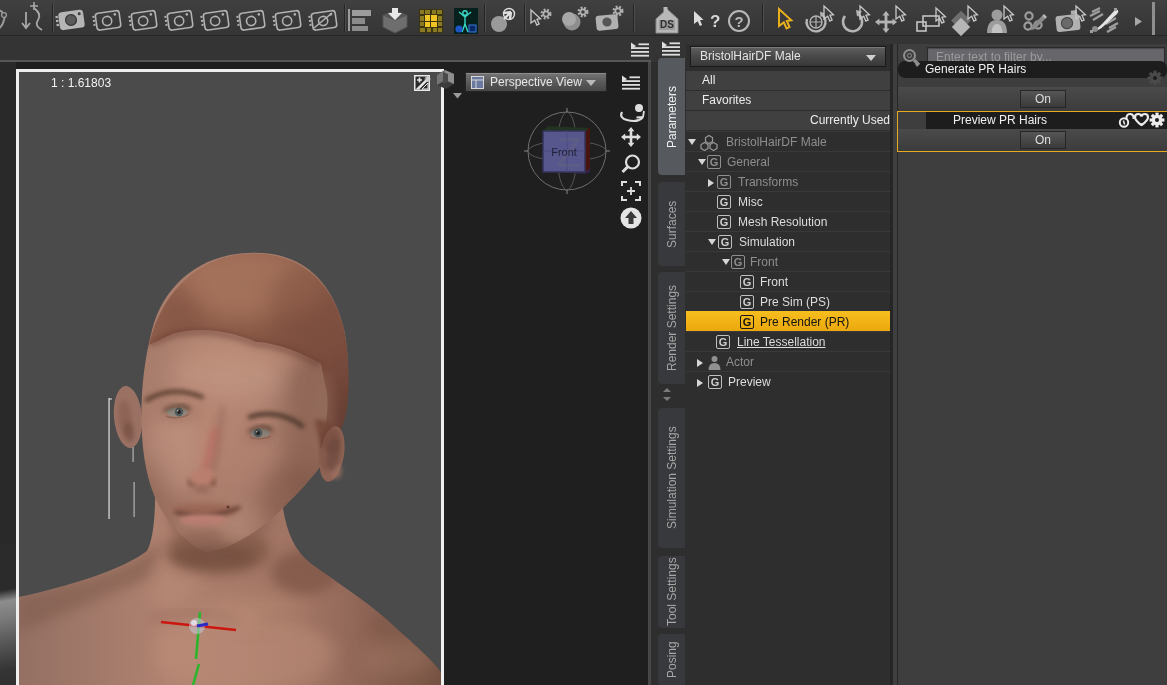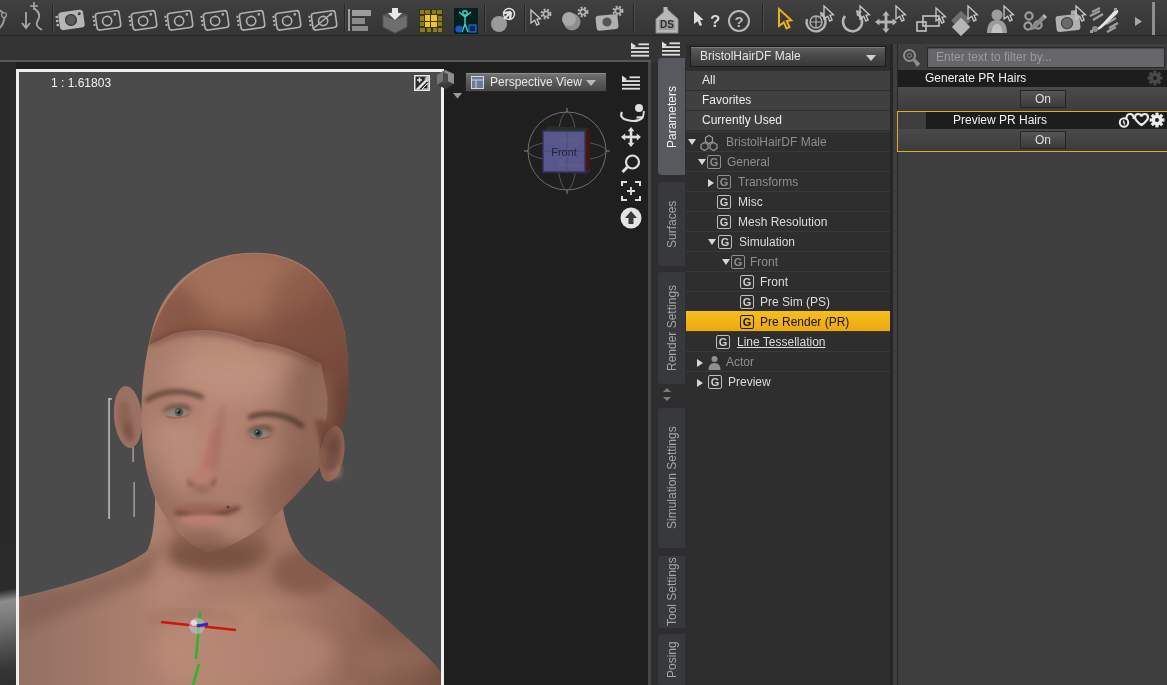--- a/index.html
+++ b/index.html
@@ -532,21 +532,21 @@
       <span>Tool Settings</span>
     </div>
   <div class="vtab off" style="top:634px; height:51px;">
       <span>Posing</span>
     </div>
 
   <div class="abs" id="tree"></div>
   <div class="abs" id="combo">BristolHairDF Male<span class="arr"></span></div>
   <div class="lrow" style="top:71px;">All</div>
   <div class="lrow" style="top:91px;">Favorites</div>
-  <div class="lrow" style="top:111px;">Currently Used</div>
+  <div class="lrow" style="top:111px;text-align:right;">Currently Used</div>
   <div class="trow" style="top:131px;">
       <span class="garrow gdown" style="left:2px;"></span>
     <svg style="position:absolute;left:13px;top:2px;" width="20" height="17" viewBox="0 0 20 17">
       <g fill="none" stroke="#9a9a9a" stroke-width="1.2">
         <path d="M10 1.5 L13.5 3.5 L13.5 7.5 L10 9.5 L6.5 7.5 L6.5 3.5 Z"></path>
         <path d="M5.5 8.5 L9 10.5 L9 14.5 L5.5 16.5 L2 14.5 L2 10.5 Z"></path>
         <path d="M14.5 8.5 L18 10.5 L18 14.5 L14.5 16.5 L11 14.5 L11 10.5 Z"></path>
       </g>
       </svg>
     <span class="txt gray" style="left:40px;">BristolHairDF Male</span>
@@ -606,21 +606,21 @@
   <div class="trow" style="top:371px;">
       <span class="garrow gright" style="left:11px;"></span>
     <span class="gicon" style="left:22px;">G</span>
     <span class="txt white" style="left:42px;">Preview</span>
     </div>
 
   <div class="abs" id="split"></div>
   <div class="abs" id="props"></div>
   <div class="abs" id="filter">Enter text to filter by...</div>
   <div class="abs" id="filtericon"></div>
-  <div class="phead" style="top:70px;">Generate PR Hairs</div>
+  <div class="phead" style="top:61px;border-radius:7px;">Generate PR Hairs</div>
   <div class="prow" style="top:87px; height:24px;"></div>
   <div class="onbtn" style="left:1020px; top:90px;">On</div>
   <div class="abs" id="sel2"></div>
   <div class="phead" style="top:112px;margin-left:28px;">Preview PR Hairs</div>
   <div class="prow" style="top:129px; height:22px;"></div>
   <div class="onbtn" style="left:1020px; top:131px;">On</div>
   <div class="abs" id="headicons" style="left:898px;top:44px;"><svg width="269" height="110" viewBox="0 0 269 110">
     <defs>
       <g id="gearshape">
         <g fill="currentColor">

